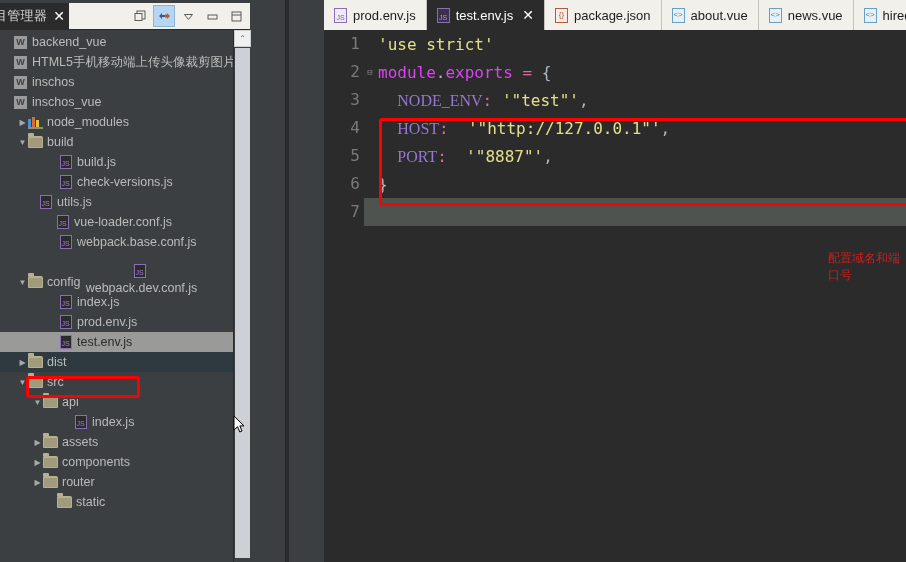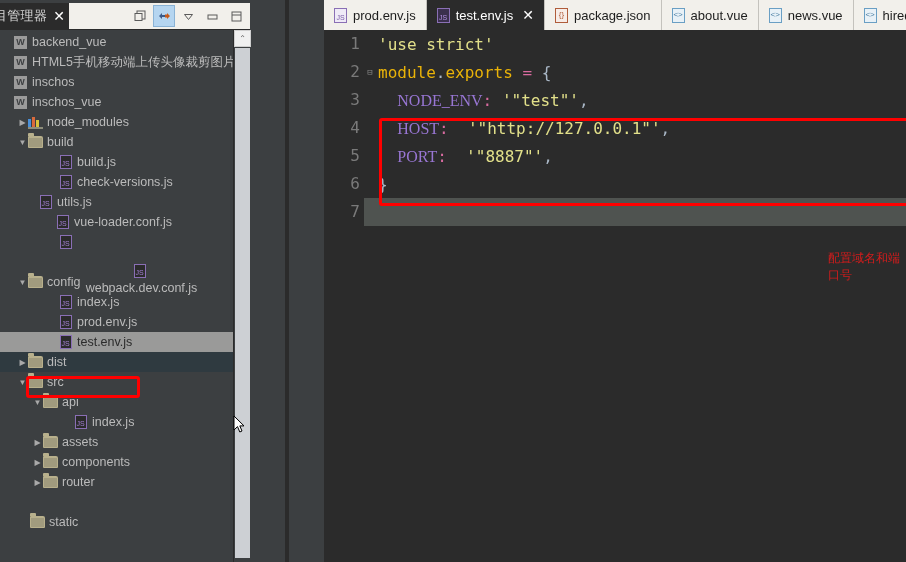--- a/index.html
+++ b/index.html
@@ -280,21 +280,21 @@
   }
   .fold {
     width: 12px; flex: 0 0 12px;
     color: #8a8a8a; font-size: 9px;
     display: flex; align-items: center; justify-content: center;
     height: 28px;
   }
   .code-text { padding-left: 2px; }
 
   .tok-str   { color: #e2e08a; }
-  .tok-id    { color: #eab308; }
+  .tok-id    { color: #d946ef; }
   .tok-key   { color: #9876d3; font-family: Liberation Serif, serif; }
   .tok-op    { color: #d96ba0; }
   .tok-punc  { color: #a9b7c6; }
 
   
   .code-redbox {
     position: absolute;
     left: 55px; top: 88px;
     width: 659px; height: 88px;
     border: 3px solid #ff0000;
@@ -429,20 +429,21 @@
           <div class="ficon">
             <span class="icon-js">JS</span>
           </div>
           <span class="tlabel">vue-loader.conf.js</span>
         </div>
         <div class="trow" style="padding-left: 47px;">
           <div class="arrow none"></div>
           <div class="ficon">
             <span class="icon-js">JS</span>
           </div>
+          <span class="tlabel">webpack.base.conf.js</span>
         </div>
         <div class="trow" style="padding-left: 47px; flex-direction: column;">
           <div class="arrow none"></div>
           <div class="ficon">
             <span class="icon-js">JS</span>
           </div>
           <span class="tlabel">webpack.dev.conf.js</span>
         </div>
         <div class="trow" style="padding-left: 17px;">
           <div class="arrow">▼</div>
@@ -514,21 +515,21 @@
           </div>
           <span class="tlabel">components</span>
         </div>
         <div class="trow" style="padding-left: 32px;">
           <div class="arrow">▶</div>
           <div class="ficon">
             <span class="icon-folder"></span>
           </div>
           <span class="tlabel">router</span>
         </div>
-        <div class="trow" style="padding-left: 19px; margin-top: 20px;">
+        <div class="trow" style="padding-left: 46px;">
           <div class="arrow none"></div>
           <div class="ficon">
             <span class="icon-folder"></span>
           </div>
           <span class="tlabel">static</span>
         </div>
       </div>
 
     <div class="tree-redbox"></div>
 

